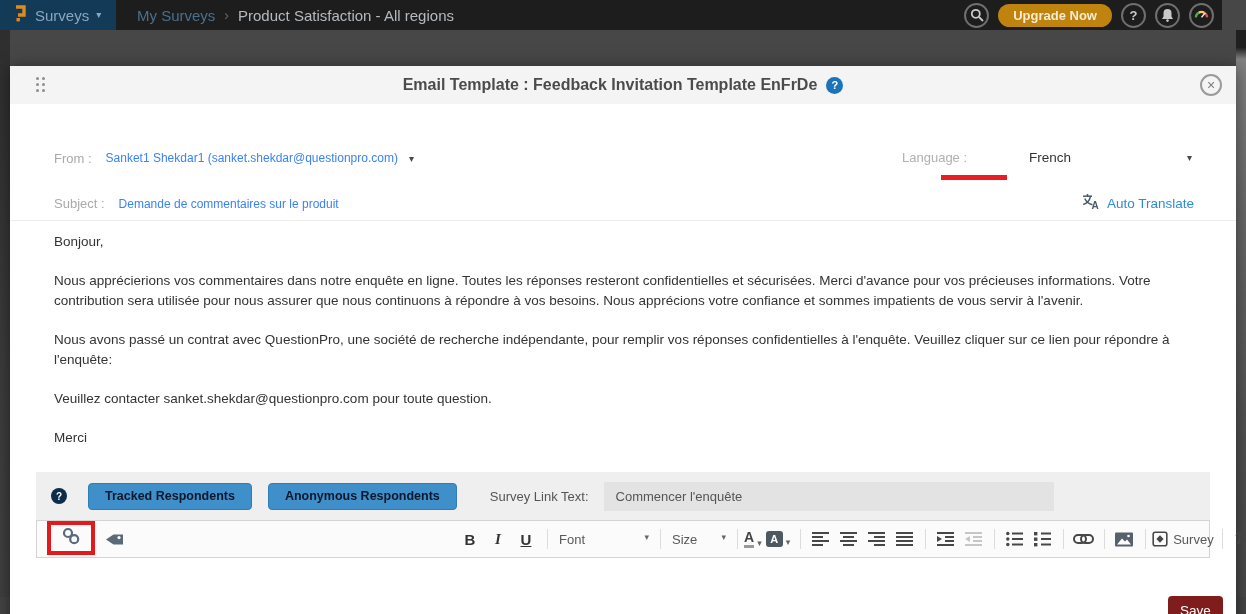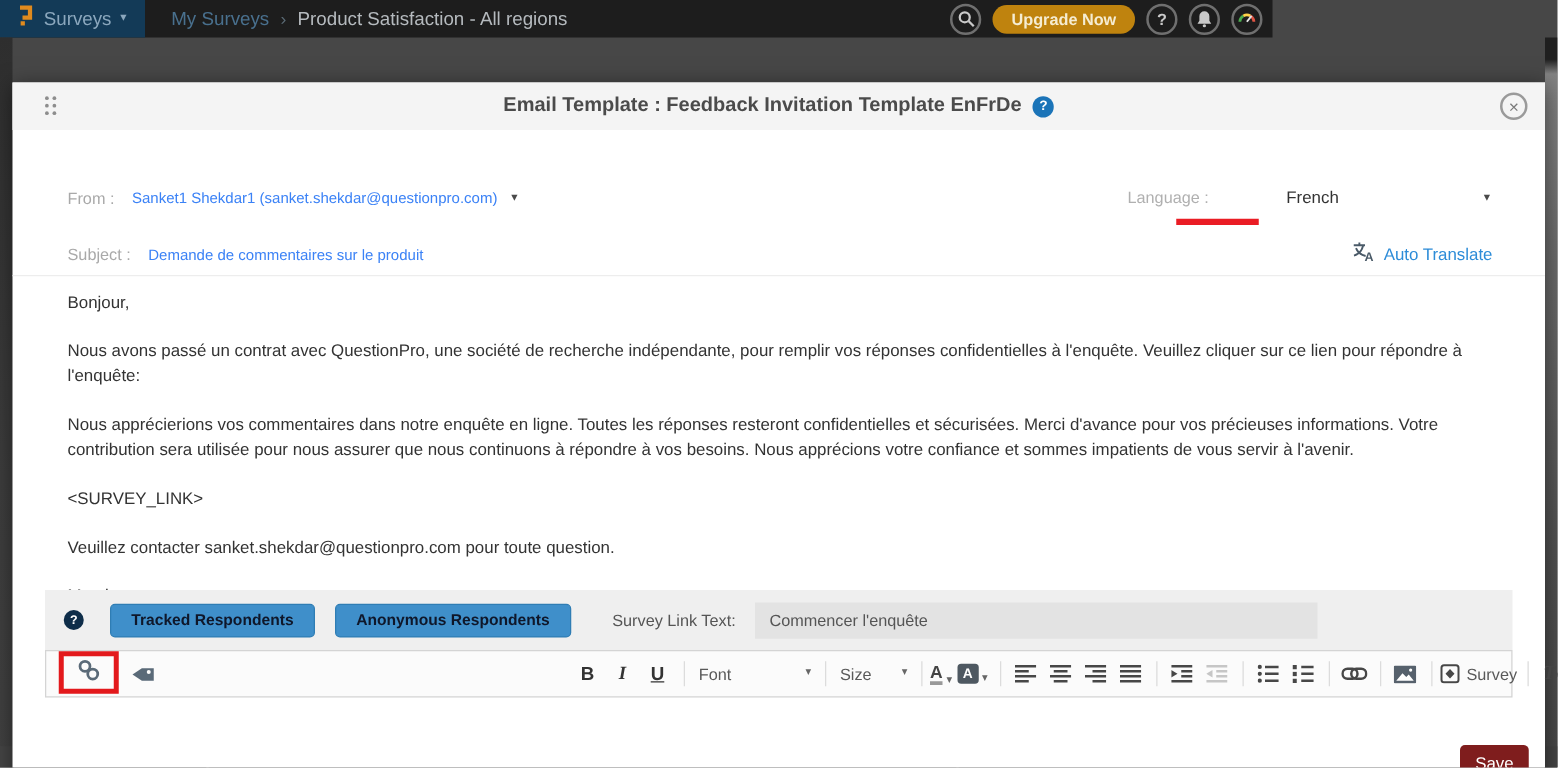--- a/index.html
+++ b/index.html
@@ -1,21 +1,21 @@
 <!DOCTYPE html>
 <html><head>
 <meta charset="utf-8">
 <style>
   * { margin:0; padding:0; box-sizing:border-box; }
   html,body { width:1246px; height:614px; overflow:hidden; }
   body { font-family:"Liberation Sans", sans-serif; background:#474747; }
   .stage { position:relative; width:1246px; height:614px; }
 
   
-  .topbar { position:absolute; left:0; top:0; width:1018px; height:30px; background:#1d1d1d; }
+  .topbar { position:absolute; left:0; top:0; width:1222px; height:30px; background:#1d1d1d; }
   .tb-left { position:absolute; left:0; top:0; width:116px; height:30px; background:#133a57;
              display:flex; align-items:center; padding-left:13px; gap:7px; cursor:pointer; }
   .tb-left .lbl { color:#8ba7bd; font-size:15px; }
   .caret { color:#8ba7bd; font-size:10px; line-height:1; }
   .breadcrumb { position:absolute; left:137px; top:0; height:30px; display:flex; align-items:center; gap:9px; font-size:15px; }
   .bc-parent { color:#49708e; cursor:pointer; text-decoration:none; }
   .bc-sep { color:#5a6a75; font-size:14px; }
   .bc-current { color:#b5babe; }
   .tb-right { position:absolute; right:8px; top:2px; height:26px; display:flex; align-items:center; gap:9px; }
   .circle-btn { width:25px; height:25px; border:2px solid #6f6f6f; border-radius:50%;
@@ -206,23 +206,22 @@
               <path d="M2.8 5.5 C4.2 9 7 11 10.5 11.8"></path>
             </g>
             <text x="9.5" y="15.5" font-size="10" font-weight="bold" fill="#4a5a68" font-family="Liberation Sans, sans-serif">A</text>
           </svg>
       </span>
       <span class="at-label">Auto Translate</span>
     </div>
 
     <div class="email-body">
       <p>Bonjour,</p>
+      <p>Nous apprécierions vos commentaires dans notre enquête en ligne. Toutes les réponses resteront confidentielles et sécurisées. Merci d'avance pour vos précieuses informations. Votre contribution sera utilisée pour nous assurer que nous continuons à répondre à vos besoins. Nous apprécions votre confiance et sommes impatients de vous servir à l'avenir.</p>
       <p>Nous avons passé un contrat avec QuestionPro, une société de recherche indépendante, pour remplir vos réponses confidentielles à l'enquête. Veuillez cliquer sur ce lien pour répondre à l'enquête:</p>
-      <p>Nous apprécierions vos commentaires dans notre enquête en ligne. Toutes les réponses resteront confidentielles et sécurisées. Merci d'avance pour vos précieuses informations. Votre contribution sera utilisée pour nous assurer que nous continuons à répondre à vos besoins. Nous apprécions votre confiance et sommes impatients de vous servir à l'avenir.</p>
-      <p>&lt;SURVEY_LINK&gt;</p>
       <p>Veuillez contacter sanket.shekdar@questionpro.com pour toute question.</p>
       <p>Merci</p>
     </div>
 
     <div class="resp-bar">
       <span class="resp-help">?</span>
       <button class="resp-btn btn-tracked">Tracked Respondents</button>
       <button class="resp-btn btn-anon">Anonymous Respondents</button>
       <span class="slt-label">Survey Link Text:</span>
       <input class="slt-input" type="text" value="Commencer l'enquête" style="">

